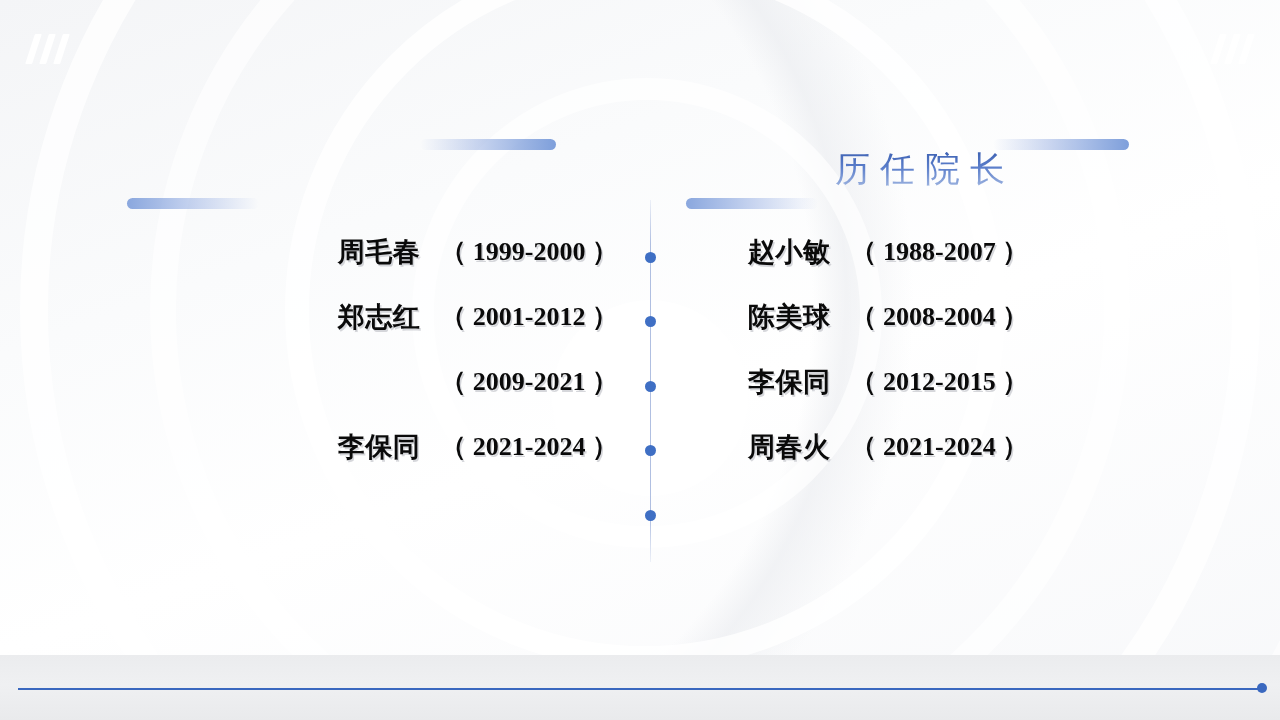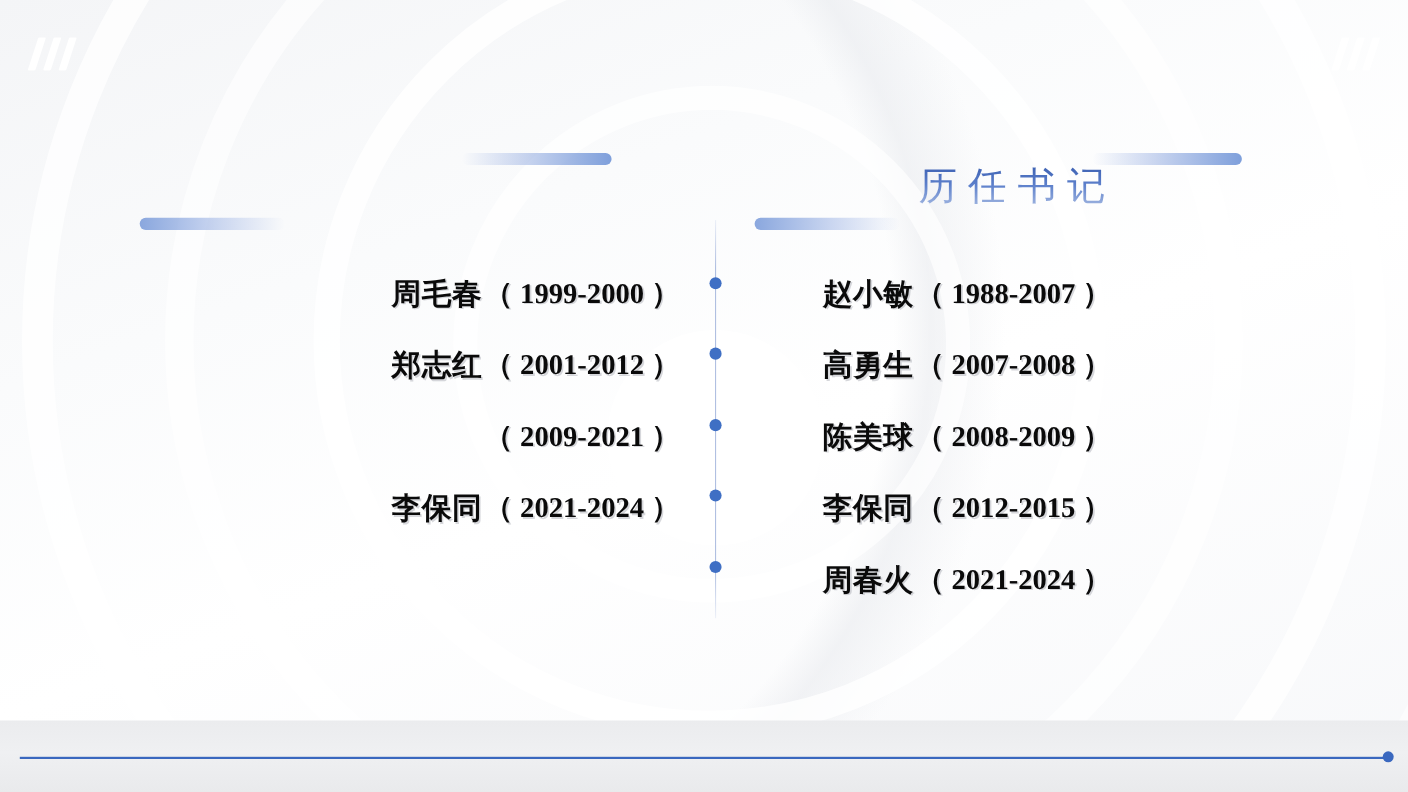--- a/index.html
+++ b/index.html
@@ -128,40 +128,40 @@
 
   
   .entries {
     position: absolute;
     top: 234px;
     width: 100%;
   }
   .entry {
     height: 65px;
     display: flex;
-    align-items: center;
+    align-items: flex-start;
     white-space: nowrap;
   }
   .col.left  .entry { justify-content: flex-end; padding-right: 12px; }
   .col.right .entry { justify-content: flex-start; padding-left: 108px; }
 
   .ename {
     font-family: "DejaVu Sans", "Liberation Sans", sans-serif;
     font-weight: 700;
     font-size: 27px;
     color: #0a0a0a;
     letter-spacing: 0.5px;
     text-shadow: 1.5px 1.5px 0 rgba(180,182,190,0.55);
   }
   .eyears {
     font-family: "Liberation Serif", "DejaVu Serif", serif;
     font-weight: 700;
     font-size: 26px;
     color: #0a0a0a;
-    margin-left: 2px;
+    margin-left: 20px;
     text-shadow: 1.5px 1.5px 0 rgba(180,182,190,0.55);
   }
 
   
   .divider {
     position: absolute;
     left: 650px;
     top: 200px;
     width: 1px;
     height: 362px;
@@ -252,34 +252,30 @@
           <span class="ename">李保同</span>
           <span class="eyears">（ 2021-2024 ）</span>
         </div>
       </div>
     </div>
 
     <div class="col right">
       <div class="heading-block">
         <div class="bar top"></div>
         <div class="bar bot"></div>
-        <div class="heading">历任书记</div>
+        <div class="heading">历任院长</div>
       </div>
       <div class="entries">
         <div class="entry">
           <span class="ename">赵小敏</span>
           <span class="eyears">（ 1988-2007 ）</span>
         </div>
         <div class="entry">
-          <span class="ename">高勇生</span>
-          <span class="eyears">（ 2007-2008 ）</span>
-        </div>
-        <div class="entry">
           <span class="ename">陈美球</span>
-          <span class="eyears">（ 2008-2009 ）</span>
+          <span class="eyears">（ 2008-2004 ）</span>
         </div>
         <div class="entry">
           <span class="ename">李保同</span>
           <span class="eyears">（ 2012-2015 ）</span>
         </div>
         <div class="entry">
           <span class="ename">周春火</span>
           <span class="eyears">（ 2021-2024 ）</span>
         </div>
       </div>

